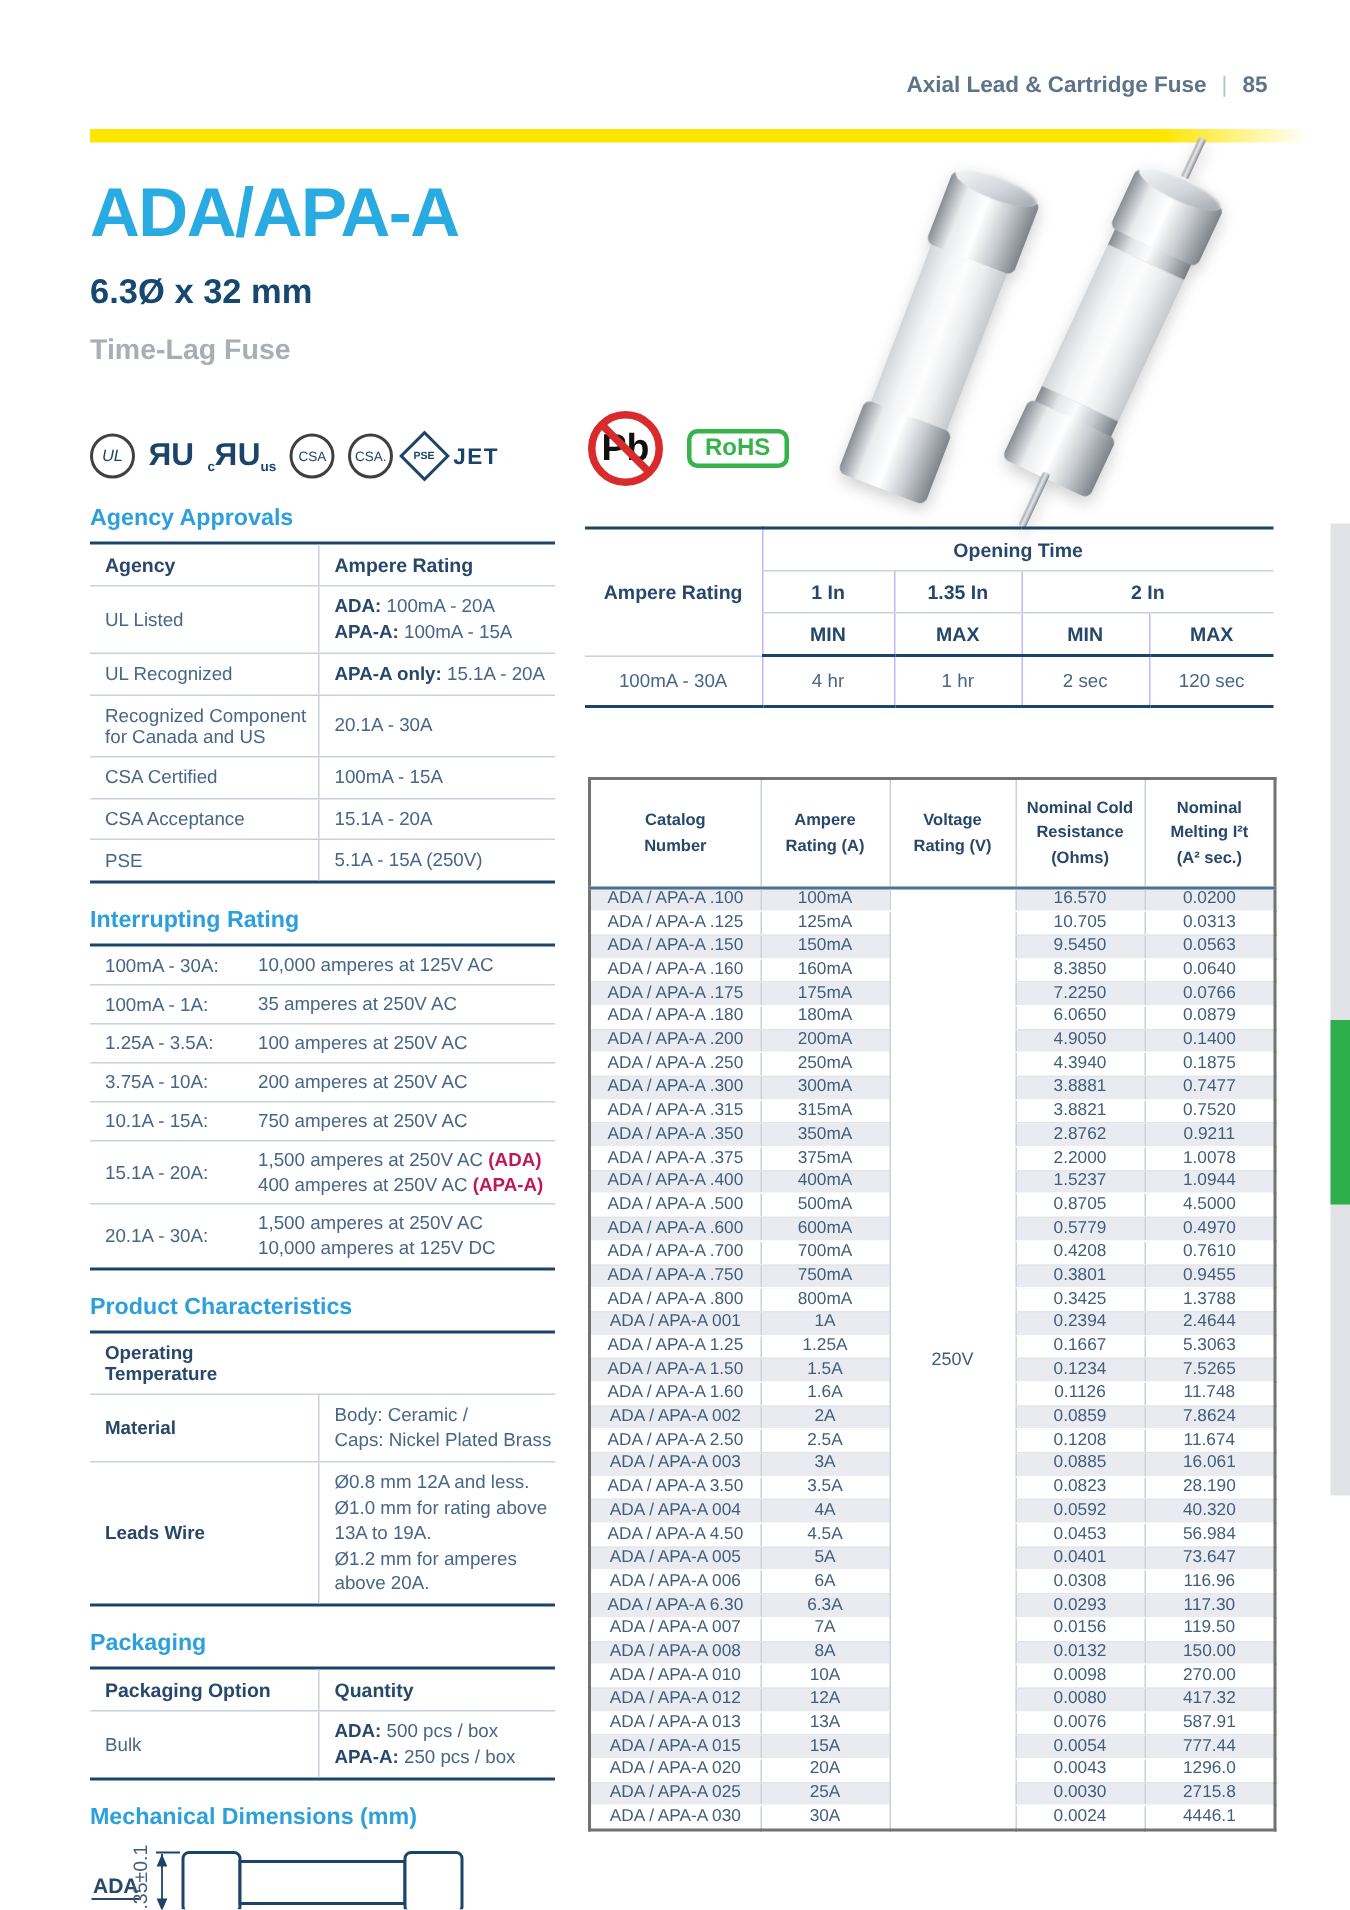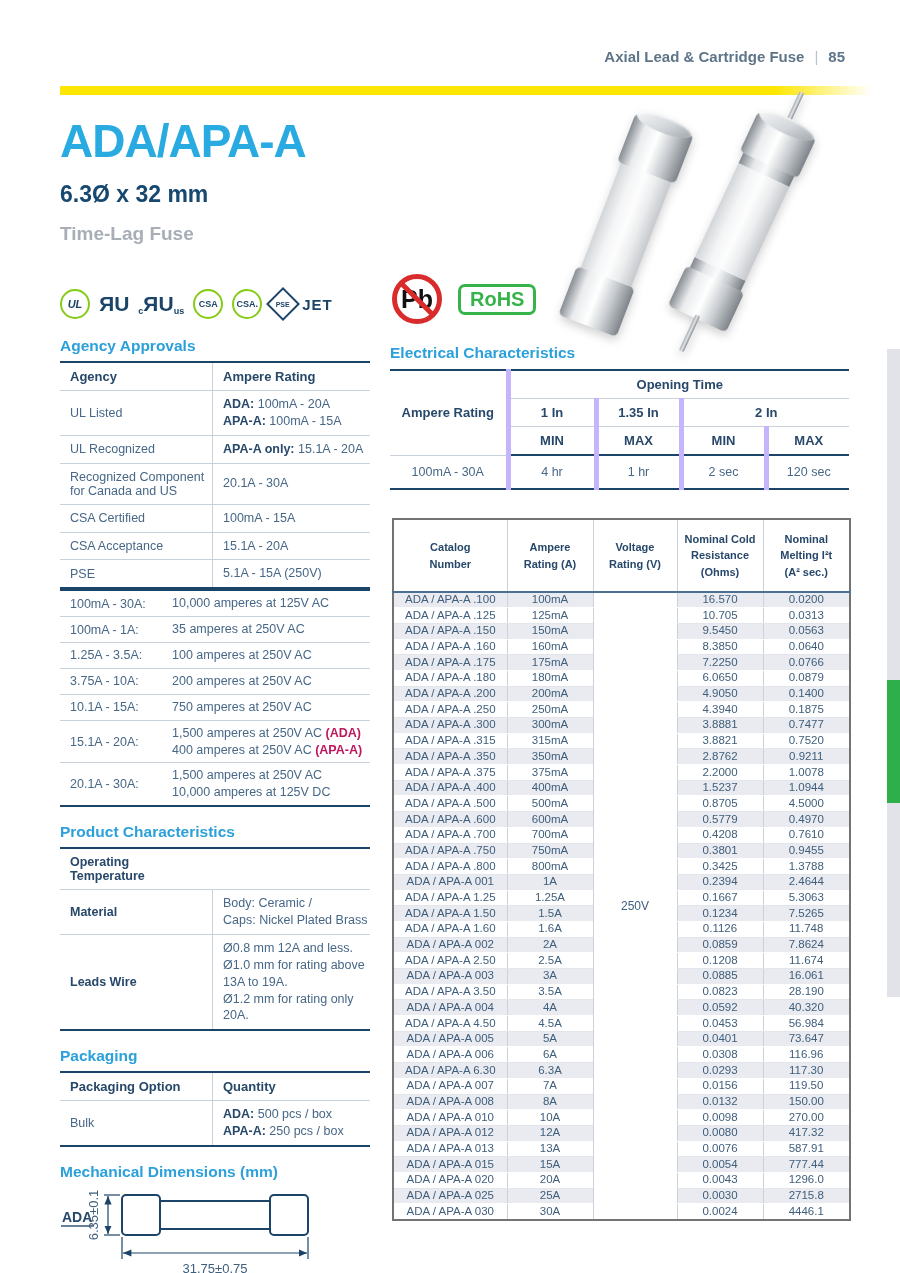--- a/index.html
+++ b/index.html
@@ -54,22 +54,22 @@
     background:linear-gradient(90deg,#9aa0a6,#e8eaec 45%,#84898f); }
   .wire-top { top:-36px; } .wire-bottom { bottom:-36px; }
 
   
   .left-col { position:absolute; left:60px; top:118px; width:310px; }
   .prod-title { font-size:46px; font-weight:800; letter-spacing:-1px; color:#29ABE2; line-height:1; }
   .prod-dims  { margin-top:17px; font-size:23px; font-weight:700; color:#17486F; }
   .prod-sub   { margin-top:15px; font-size:19px; font-weight:700; color:#A7AEB6; }
 
   .logo-row { margin-top:42px; display:flex; align-items:center; gap:9px; color:#1B4468; height:34px; }
-  .lg-circle { width:30px; height:30px; border:2px solid #84cc16; border-radius:50%;
-    display:flex; align-items:center; justify-content:center; font-weight:700; font-style:italic; }
+  .lg-circle { width:30px; height:30px; border:2px solid #404040; border-radius:50%;
+    display:flex; align-items:center; justify-content:center; font-weight:400; font-style:italic; }
   .lg-ul { font-size:11px; }
   .lg-csa { font-size:9px; font-style:normal; }
   .lg-ru { font-size:21px; font-weight:800; display:flex; align-items:flex-start; }
   .mirror { display:inline-block; transform:scaleX(-1); }
   .lg-small { font-size:9px; font-weight:700; font-style:normal; align-self:flex-end; }
   .lg-pse { width:24px; height:24px; border:2px solid #1B4468; transform:rotate(45deg);
     display:flex; align-items:center; justify-content:center; }
   .lg-pse span { transform:rotate(-45deg); font-size:7px; font-weight:700; }
   .lg-jet { font-size:15px; font-weight:800; letter-spacing:1px; margin-left:-2px; }
 
@@ -99,25 +99,25 @@
 
   
   .badges { position:absolute; left:392px; top:274px; display:flex; align-items:center; gap:16px; }
   .pb-badge { position:relative; width:50px; height:50px; }
   .pb-badge .pb-text { position:absolute; left:50%; top:50%; transform:translate(-50%,-50%);
     font-size:25px; font-weight:700; color:#111; }
   .pb-badge .circle { position:absolute; inset:0; border:5px solid #D92B2B; border-radius:50%; }
   .pb-badge .slash { position:absolute; left:50%; top:50%; width:48px; height:5px;
     background:#D92B2B; transform:translate(-50%,-50%) rotate(45deg); border-radius:2px; }
   .rohs-badge { border:3px solid #36B34A; border-radius:7px; padding:1px 9px;
-    font-size:20px; font-weight:800; color:#36B34A; }
+    font-size:16px; font-weight:800; color:#36B34A; }
 
   .elec { position:absolute; left:390px; top:344px; width:459px; }
   .ot { width:100%; border-collapse:collapse; table-layout:fixed; font-size:12.5px; margin-top:7px; }
-  .ot td { text-align:center; padding:6px 4px; border-left:5px solid #c4b5fd; }
+  .ot td { text-align:center; padding:6px 4px; border-left:1px solid #c4b5fd; }
   .ot td.nl { border-left:none; }
   .ot tr.r1 td, .ot tr.r2 td { border-bottom:1px solid #C9D2DA; }
   .ot .hv { font-weight:700; color:#27486A; font-size:13px; }
   .ot tr.r1 { border-top:2px solid #1B4468; }
   .ot tr.r3 td { border-bottom:2px solid #1B4468; }
   .ot tr.rd td { border-bottom:2px solid #1B4468; padding:9px 4px; }
 
   .catalog { position:absolute; left:392px; top:518px; width:457px; }
   .cat-table { width:100%; border-collapse:collapse; table-layout:fixed;
     border:2px solid #737373; font-size:11.5px; }
@@ -241,20 +241,21 @@
           </div>
           <div class="arow">
             <div class="ac1">PSE</div>
             <div class="ac2">
               <div class="line"><span>5.1A - 15A (250V)</span></div>
             </div>
           </div>
         </div>
     </div>
 
+    <div class="sec-head">Interrupting Rating</div>
     <div class="itable" id="interrupting-rows">
         <div class="irow">
           <div class="ilabel">100mA - 30A:</div>
           <div class="ival">
             <div class="line"><span>10,000 amperes at 125V AC</span></div>
           </div>
         </div>
         <div class="irow">
           <div class="ilabel">100mA - 1A:</div>
           <div class="ival">
@@ -305,21 +306,21 @@
         <div class="ac2">
           <div class="line">Body: Ceramic /</div>
           <div class="line">Caps: Nickel Plated Brass</div>
         </div>
       </div>
       <div class="arow">
         <div class="ac1" style="font-weight:700;color:#27486A">Leads Wire</div>
         <div class="ac2">
           <div class="line">Ø0.8 mm 12A and less.</div>
           <div class="line">Ø1.0 mm for rating above 13A to 19A.</div>
-          <div class="line">Ø1.2 mm for rating only 20A.</div>
+          <div class="line">Ø1.2 mm for amperes above 20A.</div>
         </div>
       </div>
     </div>
 
     <div class="sec-head">Packaging</div>
     <div class="dtable">
       <div class="arow hd">
         <div class="ac1">Packaging Option</div>
         <div class="ac2">Quantity</div>
       </div>
@@ -355,21 +356,20 @@
         <line x1="62" y1="50" x2="62" y2="72" stroke="#1B4468" stroke-width="1.2"></line>
         <line x1="248" y1="50" x2="248" y2="72" stroke="#1B4468" stroke-width="1.2"></line>
         <line x1="63" y1="66" x2="247" y2="66" stroke="#1B4468" stroke-width="1.2" marker-start="url(#mS)" marker-end="url(#mE)"></line>
         <text x="155" y="86" text-anchor="middle">31.75±0.75</text>
       </svg>
 
     </div>
   </div>
 
   <div class="elec">
-    <div class="sec-head" style="margin-top:0">Electrical Characteristics</div>
     <table class="ot">
       <colgroup>
           <col style="width:118px">
           <col style="width:88px">
           <col style="width:85px">
           <col style="width:85px">
           <col style="width:83px">
         </colgroup>
       <tbody>
           <tr class="r1">

